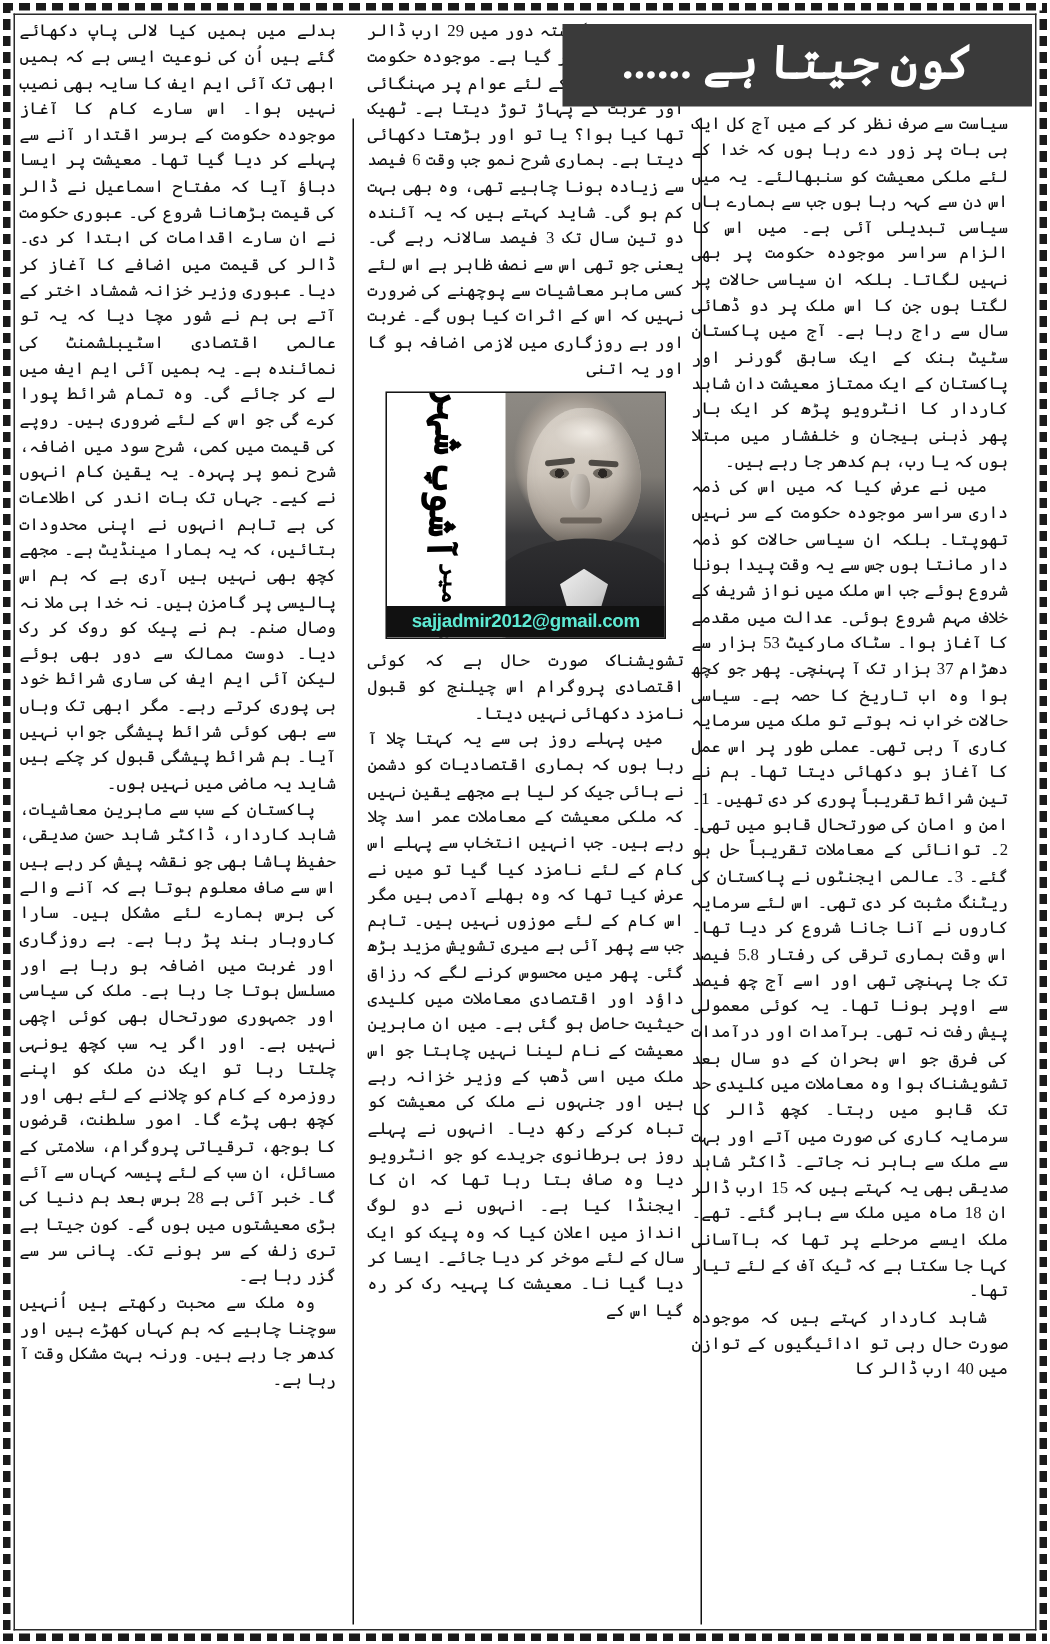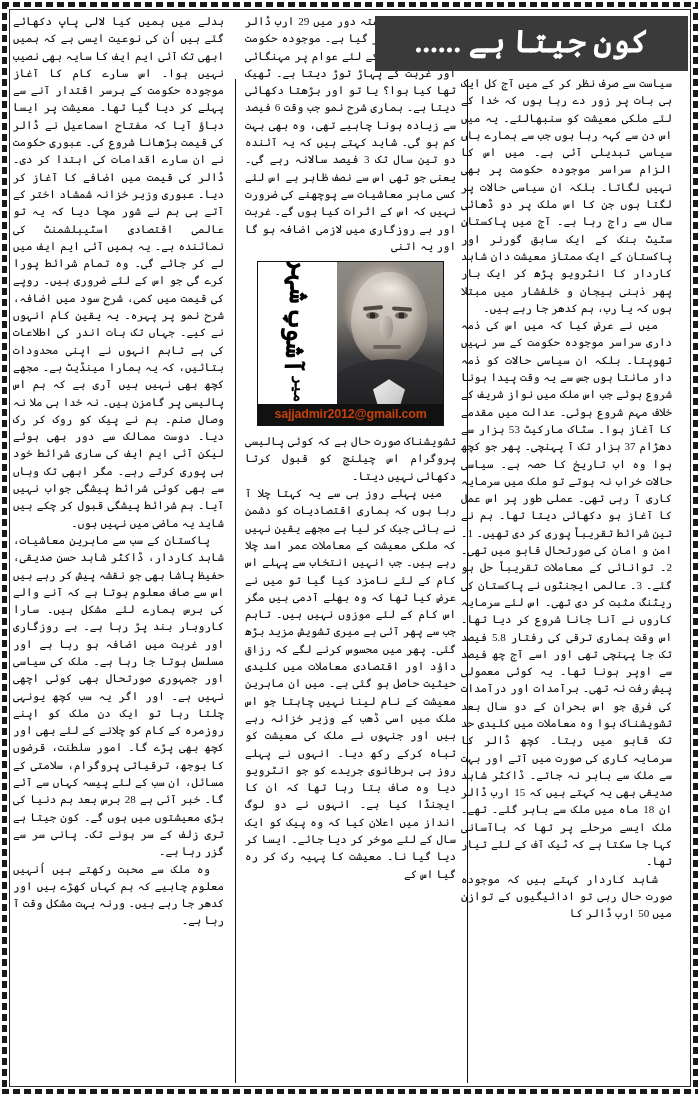--- a/index.html
+++ b/index.html
@@ -238,21 +238,21 @@
   #byline-email-bar {
     position: absolute;
     left: 0; bottom: 0;
     width: 185px; height: 21px;
     background: #111111;
     display: flex;
     align-items: center;
     justify-content: center;
   }
   #byline-email {
-    color: #c2410c;
+    color: #5eead4;
     font-family: "Liberation Sans", sans-serif;
     font-size: 12.5px;
     font-weight: 700;
     letter-spacing: -0.2px;
     direction: ltr;
     white-space: nowrap;
   }
 </style>
 </head>
 <body>
@@ -274,21 +274,21 @@
       <span id="headline-text">کون جیتا ہے ......</span>
     </div>
 
     <div class="col-rule" id="rule-a"></div>
     <div class="col-rule" id="rule-b"></div>
 
     <div class="col" id="col-right">
       <div class="col-inner">
         <p class="noindent">سیاست سے صرف نظر کر کے میں آج کل ایک ہی بات پر زور دے رہا ہوں کہ خدا کے لئے ملکی معیشت کو سنبھالئے۔ یہ میں اس دن سے کہہ رہا ہوں جب سے ہمارے ہاں سیاسی تبدیلی آئی ہے۔ میں اس کا الزام سراسر موجودہ حکومت پر بھی نہیں لگاتا۔ بلکہ ان سیاسی حالات پر لگتا ہوں جن کا اس ملک پر دو ڈھائی سال سے راج رہا ہے۔ آج میں پاکستان سٹیٹ بنک کے ایک سابق گورنر اور پاکستان کے ایک ممتاز معیشت دان شاہد کاردار کا انٹرویو پڑھ کر ایک بار پھر ذہنی ہیجان و خلفشار میں مبتلا ہوں کہ یا رب، ہم کدھر جا رہے ہیں۔</p>
         <p>میں نے عرض کیا کہ میں اس کی ذمہ داری سراسر موجودہ حکومت کے سر نہیں تھوپتا۔ بلکہ ان سیاسی حالات کو ذمہ دار مانتا ہوں جس سے یہ وقت پیدا ہونا شروع ہوئے جب اس ملک میں نواز شریف کے خلاف مہم شروع ہوئی۔ عدالت میں مقدمے کا آغاز ہوا۔ سٹاک مارکیٹ 53 ہزار سے دھڑام 37 ہزار تک آ پہنچی۔ پھر جو کچھ ہوا وہ اب تاریخ کا حصہ ہے۔ سیاسی حالات خراب نہ ہوتے تو ملک میں سرمایہ کاری آ رہی تھی۔ عملی طور پر اس عمل کا آغاز ہو دکھائی دیتا تھا۔ ہم نے تین شرائط تقریباً پوری کر دی تھیں۔ 1۔ امن و امان کی صورتحال قابو میں تھی۔ 2۔ توانائی کے معاملات تقریباً حل ہو گئے۔ 3۔ عالمی ایجنٹوں نے پاکستان کی ریٹنگ مثبت کر دی تھی۔ اس لئے سرمایہ کاروں نے آنا جانا شروع کر دیا تھا۔ اس وقت ہماری ترقی کی رفتار 5.8 فیصد تک جا پہنچی تھی اور اسے آج چھ فیصد سے اوپر ہونا تھا۔ یہ کوئی معمولی پیش رفت نہ تھی۔ برآمدات اور درآمدات کی فرق جو اس بحران کے دو سال بعد تشویشناک ہوا وہ معاملات میں کلیدی حد تک قابو میں رہتا۔ کچھ ڈالر کا سرمایہ کاری کی صورت میں آتے اور بہت سے ملک سے باہر نہ جاتے۔ ڈاکٹر شاہد صدیقی بھی یہ کہتے ہیں کہ 15 ارب ڈالر ان 18 ماہ میں ملک سے باہر گئے۔ تھے۔ ملک ایسے مرحلے پر تھا کہ باآسانی کہا جا سکتا ہے کہ ٹیک آف کے لئے تیار تھا۔</p>
-        <p>شاہد کاردار کہتے ہیں کہ موجودہ صورت حال رہی تو ادائیگیوں کے توازن میں 50 ارب ڈالر کا</p>
+        <p>شاہد کاردار کہتے ہیں کہ موجودہ صورت حال رہی تو ادائیگیوں کے توازن میں 40 ارب ڈالر کا</p>
       </div>
     </div>
 
     <div class="col" id="col-mid">
       <div class="col-inner">
         <p class="noindent">رہے ہیں کہ گزشتہ دور میں 29 ارب ڈالر کا خسارہ دے کر گیا ہے۔ موجودہ حکومت اسے ختم کرنے کے لئے عوام پر مہنگائی اور غربت کے پہاڑ توڑ دیتا ہے۔ ٹھیک تھا کیا ہوا؟ یا تو اور بڑھتا دکھائی دیتا ہے۔ ہماری شرح نمو جب وقت 6 فیصد سے زیادہ ہونا چاہیے تھی، وہ بھی بہت کم ہو گی۔ شاید کہتے ہیں کہ یہ آئندہ دو تین سال تک 3 فیصد سالانہ رہے گی۔ یعنی جو تھی اس سے نصف ظاہر ہے اس لئے کسی ماہر معاشیات سے پوچھنے کی ضرورت نہیں کہ اس کے اثرات کیا ہوں گے۔ غربت اور بے روزگاری میں لازمی اضافہ ہو گا اور یہ اتنی</p>
 
         <div id="byline-block">
           <div id="byline-photo">
             <div class="face"></div>
@@ -305,27 +305,27 @@
           <div id="byline-nameplate">
             <div id="column-title">آشوبِ شہر</div>
             <div id="author-name">سجاد میر</div>
           </div>
 
           <div id="byline-email-bar">
             <span id="byline-email">sajjadmir2012@gmail.com</span>
           </div>
         </div>
 
-        <p class="noindent">تشویشناک صورت حال ہے کہ کوئی پالیسی پروگرام اس چیلنج کو قبول کرتا دکھائی نہیں دیتا۔</p>
+        <p class="noindent">تشویشناک صورت حال ہے کہ کوئی اقتصادی پروگرام اس چیلنج کو قبول نامزد دکھائی نہیں دیتا۔</p>
         <p>میں پہلے روز ہی سے یہ کہتا چلا آ رہا ہوں کہ ہماری اقتصادیات کو دشمن نے ہائی جیک کر لیا ہے مجھے یقین نہیں کہ ملکی معیشت کے معاملات عمر اسد چلا رہے ہیں۔ جب انہیں انتخاب سے پہلے اس کام کے لئے نامزد کیا گیا تو میں نے عرض کیا تھا کہ وہ بھلے آدمی ہیں مگر اس کام کے لئے موزوں نہیں ہیں۔ تاہم جب سے پھر آئی ہے میری تشویش مزید بڑھ گئی۔ پھر میں محسوس کرنے لگے کہ رزاق داؤد اور اقتصادی معاملات میں کلیدی حیثیت حاصل ہو گئی ہے۔ میں ان ماہرین معیشت کے نام لینا نہیں چاہتا جو اس ملک میں اسی ڈھب کے وزیر خزانہ رہے ہیں اور جنہوں نے ملک کی معیشت کو تباہ کرکے رکھ دیا۔ انہوں نے پہلے روز ہی برطانوی جریدے کو جو انٹرویو دیا وہ صاف بتا رہا تھا کہ ان کا ایجنڈا کیا ہے۔ انہوں نے دو لوگ انداز میں اعلان کیا کہ وہ پیک کو ایک سال کے لئے موخر کر دیا جائے۔ ایسا کر دیا گیا نا۔ معیشت کا پہیہ رک کر رہ گیا اس کے</p>
       </div>
     </div>
 
     <div class="col" id="col-left">
       <div class="col-inner">
         <p class="noindent">بدلے میں ہمیں کیا لالی پاپ دکھائے گئے ہیں اُن کی نوعیت ایسی ہے کہ ہمیں ابھی تک آئی ایم ایف کا سایہ بھی نصیب نہیں ہوا۔ اس سارے کام کا آغاز موجودہ حکومت کے برسر اقتدار آنے سے پہلے کر دیا گیا تھا۔ معیشت پر ایسا دباؤ آیا کہ مفتاح اسماعیل نے ڈالر کی قیمت بڑھانا شروع کی۔ عبوری حکومت نے ان سارے اقدامات کی ابتدا کر دی۔ ڈالر کی قیمت میں اضافے کا آغاز کر دیا۔ عبوری وزیر خزانہ شمشاد اختر کے آتے ہی ہم نے شور مچا دیا کہ یہ تو عالمی اقتصادی اسٹیبلشمنٹ کی نمائندہ ہے۔ یہ ہمیں آئی ایم ایف میں لے کر جائے گی۔ وہ تمام شرائط پورا کرے گی جو اس کے لئے ضروری ہیں۔ روپے کی قیمت میں کمی، شرح سود میں اضافہ، شرح نمو پر پہرہ۔ یہ یقین کام انہوں نے کیے۔ جہاں تک بات اندر کی اطلاعات کی ہے تاہم انہوں نے اپنی محدودات بتائیں، کہ یہ ہمارا مینڈیٹ ہے۔ مجھے کچھ بھی نہیں ہیں آری ہے کہ ہم اس پالیسی پر گامزن ہیں۔ نہ خدا ہی ملا نہ وصال صنم۔ ہم نے پیک کو روک کر رک دیا۔ دوست ممالک سے دور بھی ہوئے لیکن آئی ایم ایف کی ساری شرائط خود ہی پوری کرتے رہے۔ مگر ابھی تک وہاں سے بھی کوئی شرائط پیشگی جواب نہیں آیا۔ ہم شرائط پیشگی قبول کر چکے ہیں شاید یہ ماضی میں نہیں ہوں۔</p>
         <p>پاکستان کے سب سے ماہرین معاشیات، شاہد کاردار، ڈاکٹر شاہد حسن صدیقی، حفیظ پاشا بھی جو نقشہ پیش کر رہے ہیں اس سے صاف معلوم ہوتا ہے کہ آنے والے کی برس ہمارے لئے مشکل ہیں۔ سارا کاروبار بند پڑ رہا ہے۔ بے روزگاری اور غربت میں اضافہ ہو رہا ہے اور مسلسل ہوتا جا رہا ہے۔ ملک کی سیاسی اور جمہوری صورتحال بھی کوئی اچھی نہیں ہے۔ اور اگر یہ سب کچھ یونہی چلتا رہا تو ایک دن ملک کو اپنے روزمرہ کے کام کو چلانے کے لئے بھی اور کچھ بھی پڑے گا۔ امور سلطنت، قرضوں کا بوجھ، ترقیاتی پروگرام، سلامتی کے مسائل، ان سب کے لئے پیسہ کہاں سے آئے گا۔ خبر آئی ہے 28 برس بعد ہم دنیا کی بڑی معیشتوں میں ہوں گے۔ کون جیتا ہے تری زلف کے سر ہونے تک۔ پانی سر سے گزر رہا ہے۔</p>
-        <p>وہ ملک سے محبت رکھتے ہیں اُنہیں معلوم چاہیے کہ ہم کہاں کھڑے ہیں اور کدھر جا رہے ہیں۔ ورنہ بہت مشکل وقت آ رہا ہے۔</p>
+        <p>وہ ملک سے محبت رکھتے ہیں اُنہیں سوچنا چاہیے کہ ہم کہاں کھڑے ہیں اور کدھر جا رہے ہیں۔ ورنہ بہت مشکل وقت آ رہا ہے۔</p>
       </div>
     </div>
 
   </div>
 </div>
 
 </body></html>

